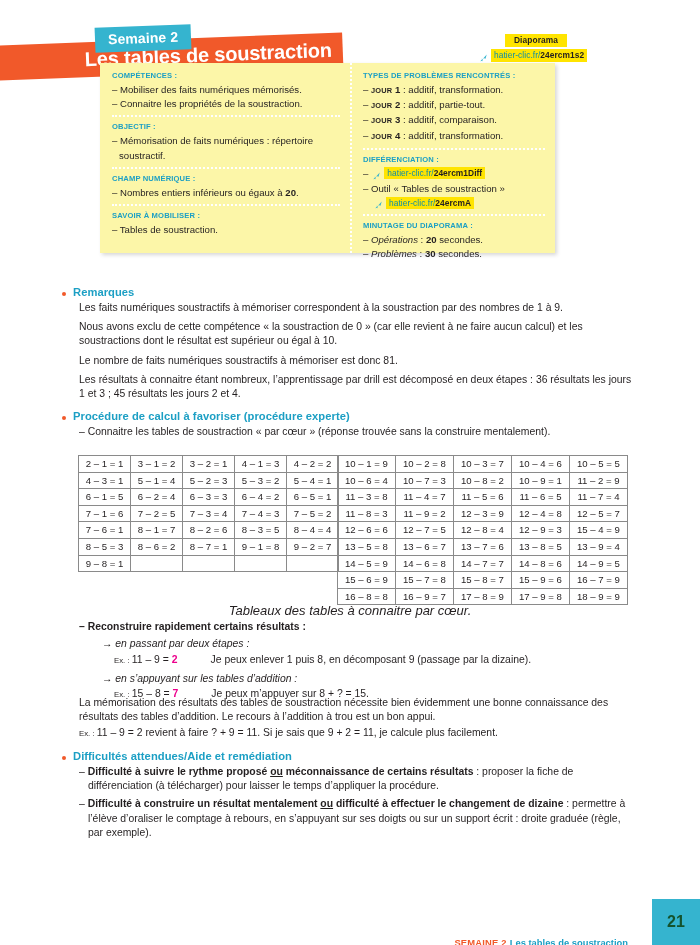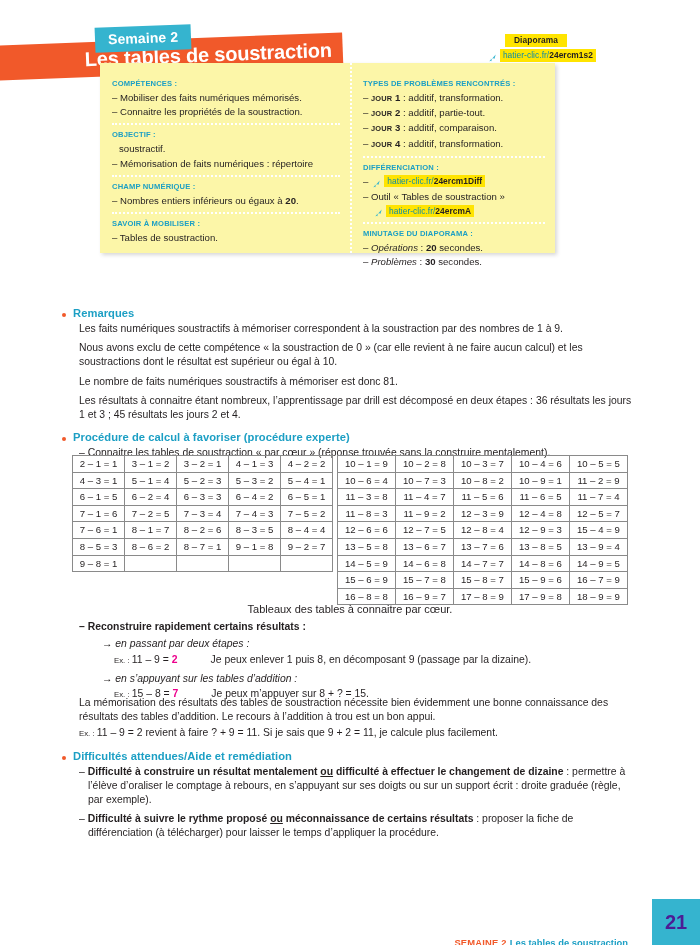--- a/index.html
+++ b/index.html
@@ -57,21 +57,21 @@
   .diaporama-label{
     display:inline-block;
     background:#ffe400;
     color:#231f20;
     font-size:8.4px; font-weight:bold;
     padding:1.5px 9px 2px 9px;
     letter-spacing:0.1px;
   }
   .diaporama-link{
     margin-top:2px;
-    display:flex; align-items:center; justify-content:flex-end;
+    display:flex; align-items:center; justify-content:flex-start;
     white-space:nowrap;
     padding-left:2px;
   }
   .clic-arrow{
     display:inline-block;
     width:11px; height:11px;
     margin-right:2px;
     flex:0 0 auto;
   }
   .link-pill{
@@ -85,21 +85,21 @@
   .link-code{ color:#231f20; font-weight:bold; }
 
   
   .info-box{
     position:absolute; left:100px; top:63px;
     width:455px; height:190px;
     background:#fcf6a8;
     box-shadow:2px 2px 4px rgba(0,0,0,0.16);
     display:flex;
   }
-  .info-col{ padding:16px 10px 6px 12px; }
+  .info-col{ padding:8px 10px 6px 12px; }
   .info-col.left{ width:250px; }
   .info-col.right{ width:205px; border-left:2px dotted #ffffff; padding-left:11px; }
 
   .sec-head{
     color:#1c9fc4;
     font-size:7.6px;
     font-weight:bold;
     letter-spacing:0.15px;
     margin:0 0 3px 0;
     text-transform:uppercase;
@@ -117,21 +117,21 @@
   }
   .info-line .ind{ padding-left:7px; display:block; }
   .jour{ font-size:7.4px; font-weight:bold; letter-spacing:0.2px; }
   .b{ font-weight:bold; }
   .it{ font-style:italic; }
 
   .diff-line{ display:flex; align-items:center; margin-bottom:3px; }
   .diff-dash{ font-size:9.6px; margin-right:3px; }
 
   
-  .content{ position:absolute; left:62px; top:286px; width:576px;margin-top:21px; }
+  .content{ position:absolute; left:62px; top:286px; width:576px; }
 
   .blk-head{
     display:flex; align-items:flex-start;
     margin:0 0 3px 0;
   }
   .bullet{
     width:4px; height:4px; border-radius:50%;
     background:#f1592a;
     margin:6px 7px 0 0;
     flex:0 0 auto;
@@ -177,40 +177,41 @@
 
   
   .tables-wrap{
     position:absolute; left:62px; top:455px;
     width:576px; height:145px;
   }
   table.tbl{
     border-collapse:collapse;
     position:absolute; top:0;
   }
-  table.tbl.left{ left:10px;border-radius:25px; }
+  table.tbl.left{ left:16px;border-radius:25px; }
   table.tbl.right{ left:275px; }
   table.tbl td{
     border:0.8px solid #8a8a8a;
     font-size:9.6px;
     text-align:center;
     color:#231f20;
     padding:0;
     height:15.6px;
     line-height:15.6px;
     white-space:nowrap;
   }
   table.tbl.left td{ width:52px; }
   table.tbl.right td{ width:58px;text-align:center; }
   td.empty{ border:none; }
 
   .tbl-caption{
     position:absolute; left:62px; top:603px; width:576px;
     text-align:center;
-    font-size:11px;
+    font-size:13px;
+    font-style:italic;
     color:#231f20;
   }
 
   
   .lower{ position:absolute; left:62px; top:620px; width:576px; }
   .lower2{ position:absolute; left:62px; top:696px; width:576px; }
   .lower3{ position:absolute; left:62px; top:750px; width:576px; }
 
   
   .footer{
@@ -221,22 +222,22 @@
     font-size:9.4px;
     white-space:nowrap;
     margin-top:24px;
   }
   .footer-week{ color:#f1592a; font-weight:bold; letter-spacing:0.2px; }
   .footer-title{ color:#1c9fc4; font-weight:bold; margin-left:3px; }
   .footer-page{
     position:absolute; right:0; top:0;
     width:48px; height:46px;
     background:#35b4cf;
-    color:#4c1d95;
-    font-size:20px; font-weight:bold;
+    color:#14532d;
+    font-size:16px; font-weight:bold;
     display:flex; align-items:center; justify-content:center;
   }
   .u{ text-decoration:underline; }
 </style>
 </head>
 <body>
 
 <div class="header-zone">
   <div class="orange-banner"></div>
   <div class="orange-banner-title">Les tables de soustraction</div>
@@ -258,24 +259,24 @@
 <div class="info-box">
 
   <div class="info-col left">
     <div class="sec-head">COMPÉTENCES&nbsp;:</div>
     <div class="info-line">– Mobiliser des faits numériques mémorisés.</div>
     <div class="info-line">– Connaitre les propriétés de la soustraction.</div>
 
     <div class="divider"></div>
 
     <div class="sec-head">OBJECTIF&nbsp;:</div>
+    <div class="info-line">– Mémorisation de faits numériques : répertoire</div>
     <div class="info-line">
         <span class="ind">soustractif.</span>
       </div>
-    <div class="info-line">– Mémorisation de faits numériques : répertoire</div>
 
     <div class="divider"></div>
 
     <div class="sec-head">CHAMP NUMÉRIQUE&nbsp;:</div>
     <div class="info-line"><span>– Nombres entiers inférieurs ou égaux à </span><span class="b">20</span><span>.</span></div>
 
     <div class="divider"></div>
 
     <div class="sec-head">SAVOIR À MOBILISER&nbsp;:</div>
     <div class="info-line">– Tables de soustraction.</div>
@@ -474,22 +475,22 @@
 <div class="lower2">
   <p class="p tight" style="margin-left:17px;">La mémorisation des résultats des tables de soustraction nécessite bien évidemment une bonne connaissance des résultats des tables d’addition. Le recours à l’addition à trou est un bon appui.</p>
   <p class="p" style="margin-left:17px;"><span class="ex-lbl">Ex.&nbsp;: </span><span>11 – 9 = 2 revient à faire  ? + 9 = 11. Si je sais que 9 + 2 = 11, je calcule plus facilement.</span></p>
 </div>
 
 <div class="lower3">
   <div class="blk-head">
     <span class="bullet"></span>
     <span class="blk-head-text">Difficultés attendues/Aide et remédiation</span>
   </div>
+  <p class="dash-p">– <span class="b">Difficulté à suivre le rythme proposé </span><span class="b u">ou</span><span class="b"> méconnaissance de certains résultats</span><span>&nbsp;: proposer la fiche de différenciation (à télécharger) pour laisser le temps d’appliquer la procédure.</span></p>
   <p class="dash-p">– <span class="b">Difficulté à construire un résultat mentalement </span><span class="b u">ou</span><span class="b"> difficulté à effectuer le changement de dizaine</span><span>&nbsp;: permettre à l’élève d’oraliser le comptage à rebours, en s’appuyant sur ses doigts ou sur un support écrit : droite graduée (règle, par exemple).</span></p>
-  <p class="dash-p">– <span class="b">Difficulté à suivre le rythme proposé </span><span class="b u">ou</span><span class="b"> méconnaissance de certains résultats</span><span>&nbsp;: proposer la fiche de différenciation (à télécharger) pour laisser le temps d’appliquer la procédure.</span></p>
 </div>
 
 <div class="footer">
   <div class="footer-text">
     <span class="footer-week">SEMAINE 2</span><span class="footer-title">Les tables de soustraction</span>
   </div>
   <div class="footer-page">21</div>
 </div>
 
 </body></html>

